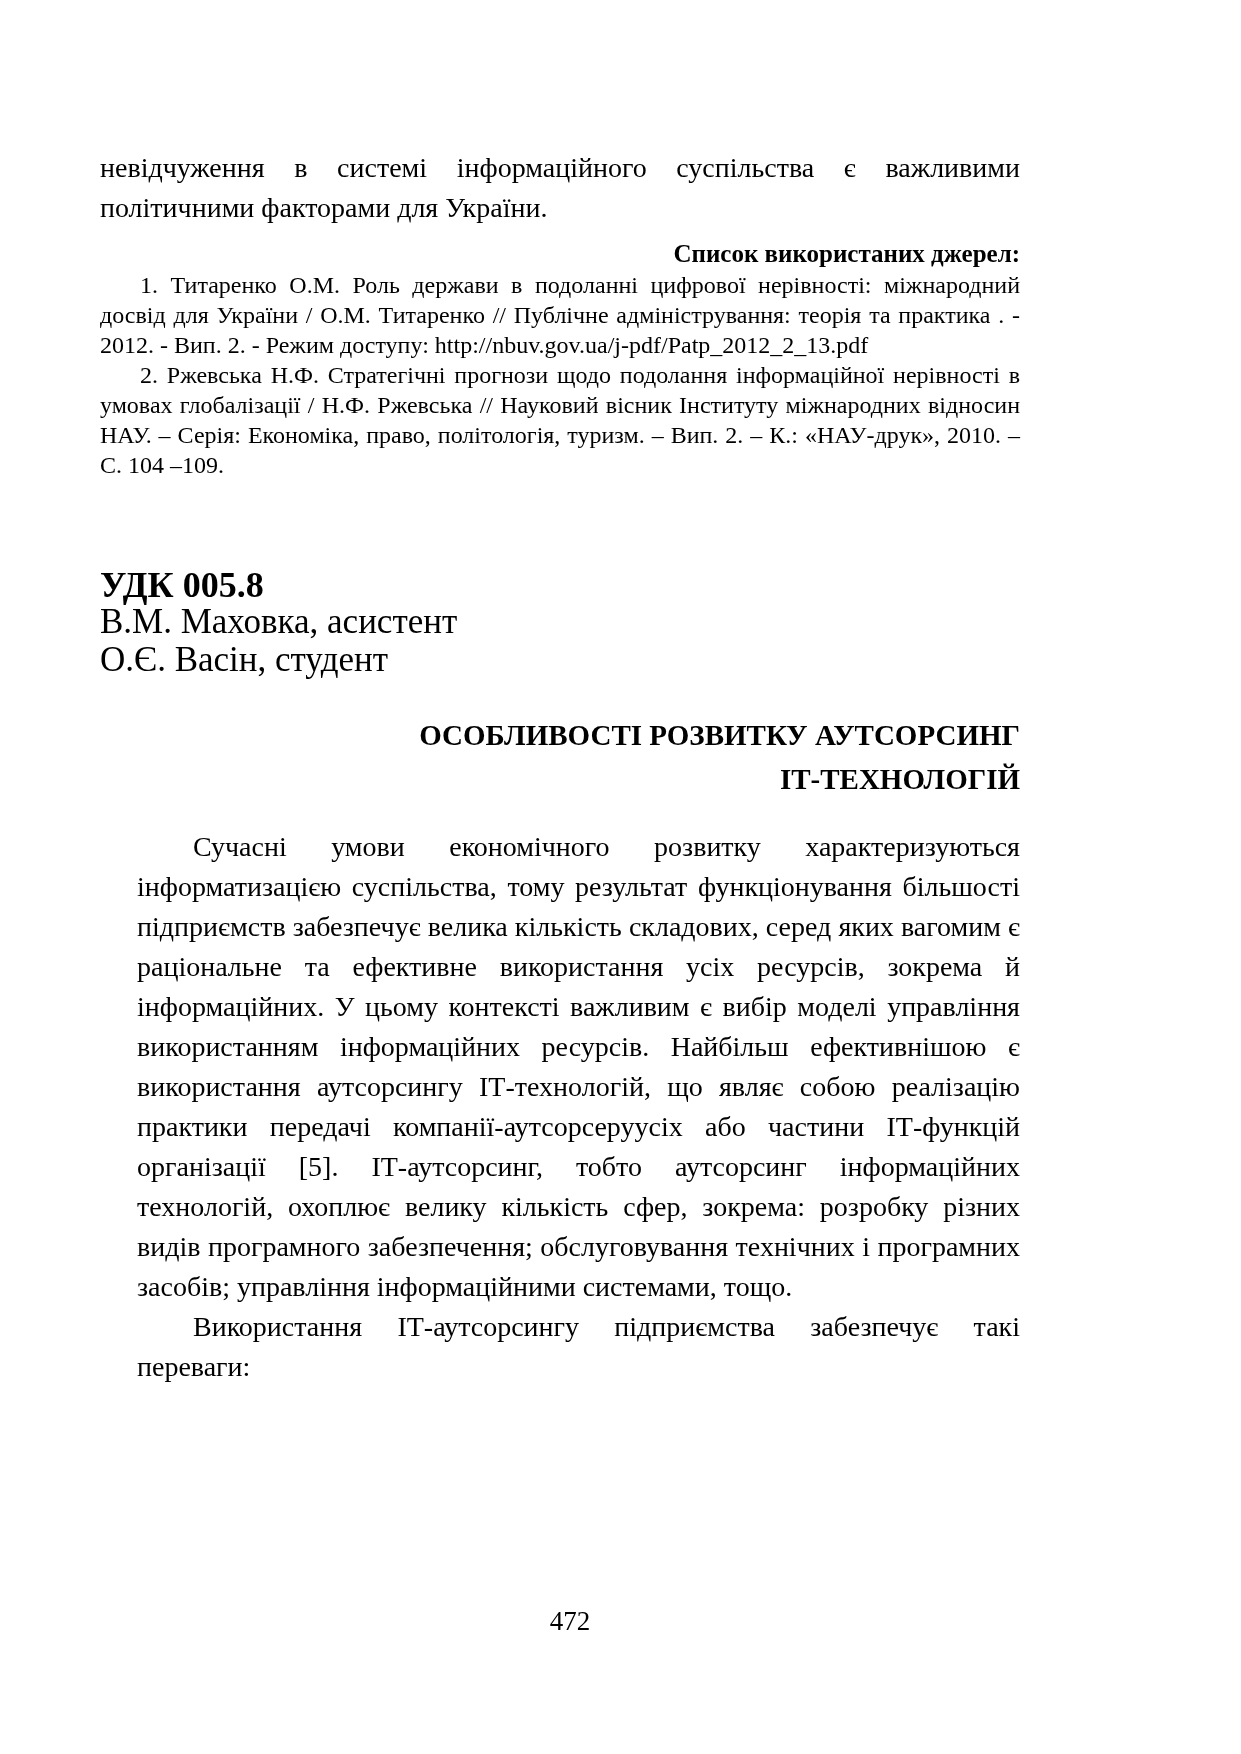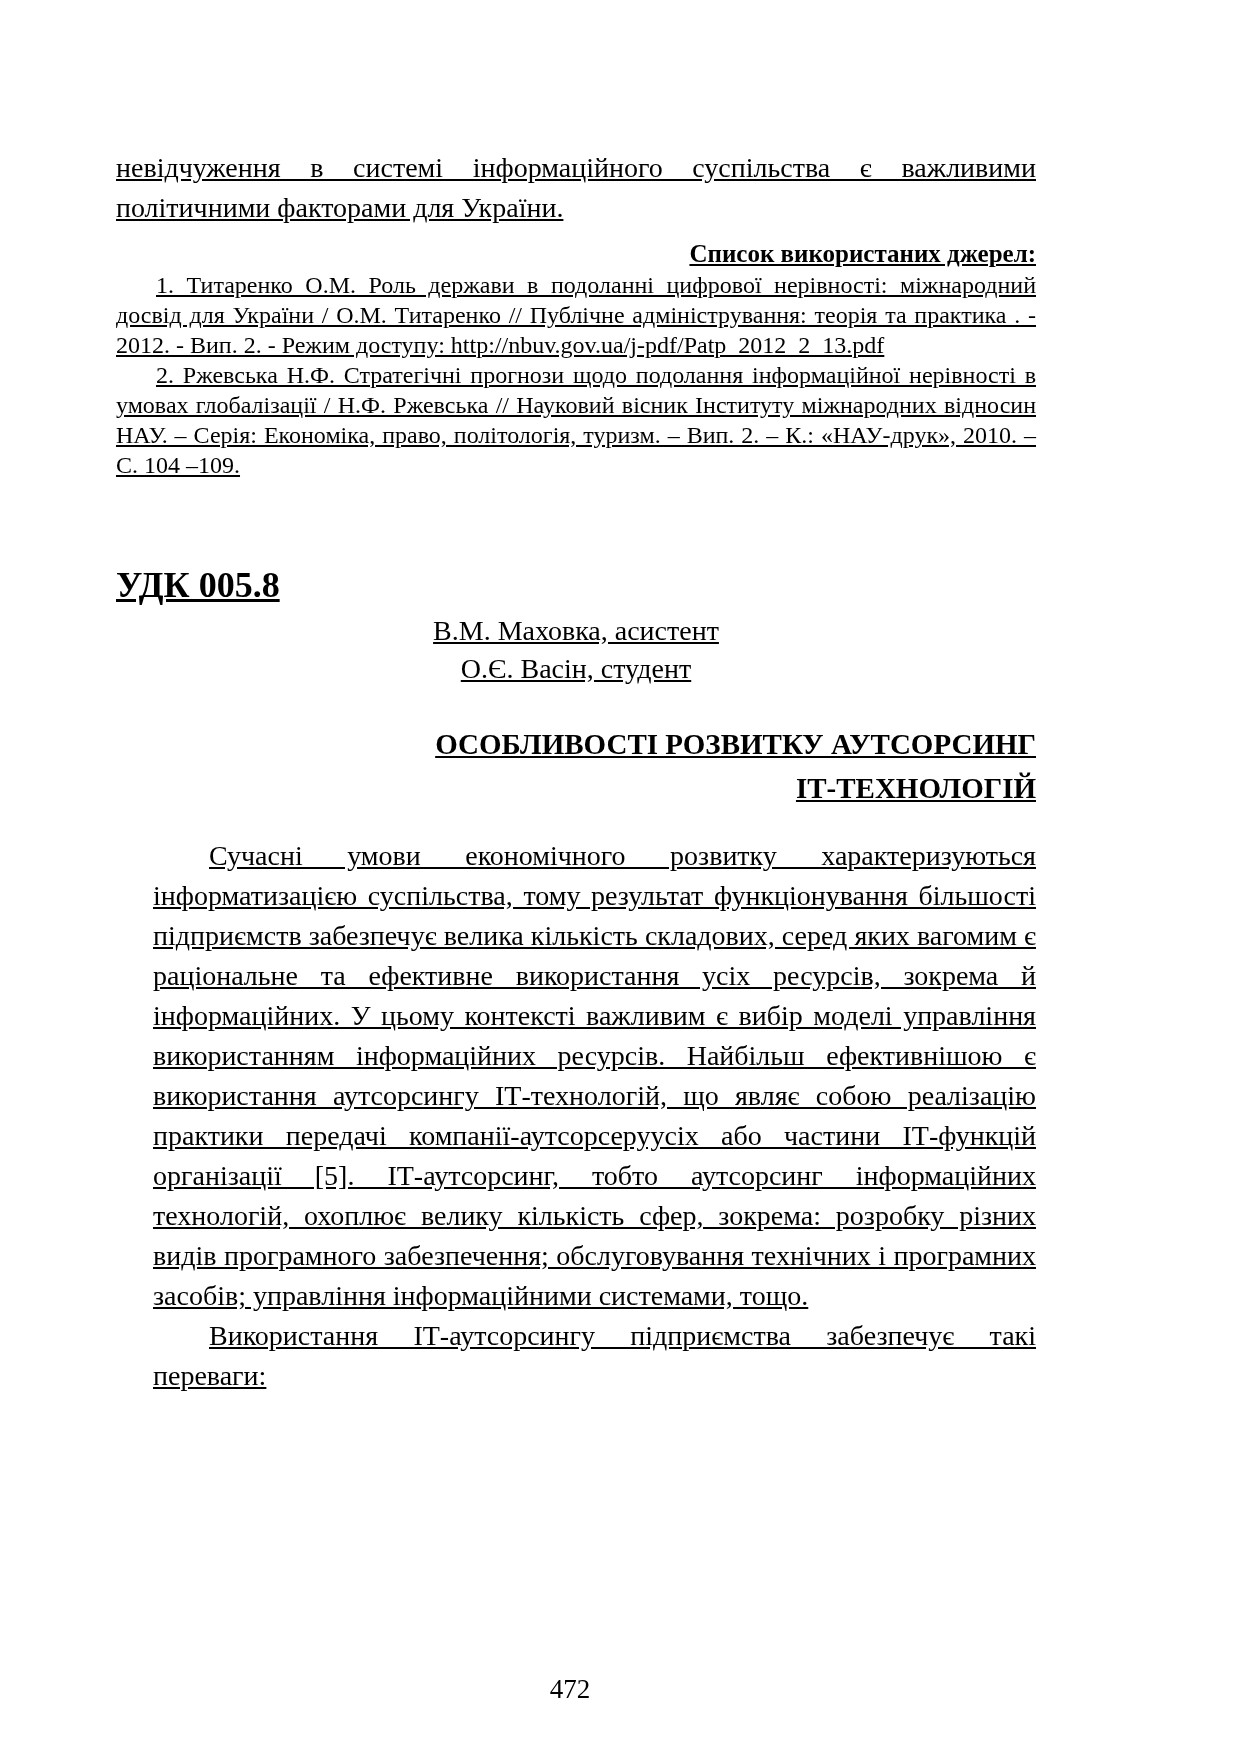--- a/index.html
+++ b/index.html
@@ -7,24 +7,23 @@
     position: relative;
     width: 1241px;
     height: 1754px;
     background: #ffffff;
     color: #000000;
     font-family: "Liberation Serif", "DejaVu Serif", serif;
     overflow: hidden;
   }
   .content {
     position: absolute;
-    left: 116px;
+    left: 100px;
     top: 148px;
     width: 920px;
-    text-decoration: underline;
   }
   p { margin: 0; }
 
   
   .body-text {
     font-size: 28px;
     line-height: 40px;
     text-align: justify;
   }
   .cont { text-indent: 0; margin-bottom: 10px; }
@@ -44,23 +43,23 @@
   }
 
   .udk {
     margin-top: 88px;
     font-size: 36px;
     line-height: 34px;
     font-weight: bold;
     text-align: left;
   }
   .authors {
-    margin-top: 10px;
-    text-align: center;
-    font-size: 28px;
+    margin-top: 1px;
+    text-align: left;
+    font-size: 35px;
   }
   .authors p { line-height: 38px; }
   .affiliation {
     text-align: right;
     font-style: italic;
     font-size: 28px;
   }
   .affiliation p { line-height: 38px; }
 
   .title {
@@ -70,21 +69,21 @@
     font-weight: bold;
     text-align: right;
   }
 
   .article-body { margin-top: 26px; }
   .indent { text-indent: 56px; margin-left: 37px; }
 
   .page-number {
     position: absolute;
     left: 110px;
-    top: 1672px;
+    top: 1604px;
     width: 920px;
     text-align: center;
     font-size: 27px;
     line-height: 34px;
     font-family: "Liberation Serif", "DejaVu Serif", serif;
     color: #000000;
   }
 </style>
 </head>
 <body>

